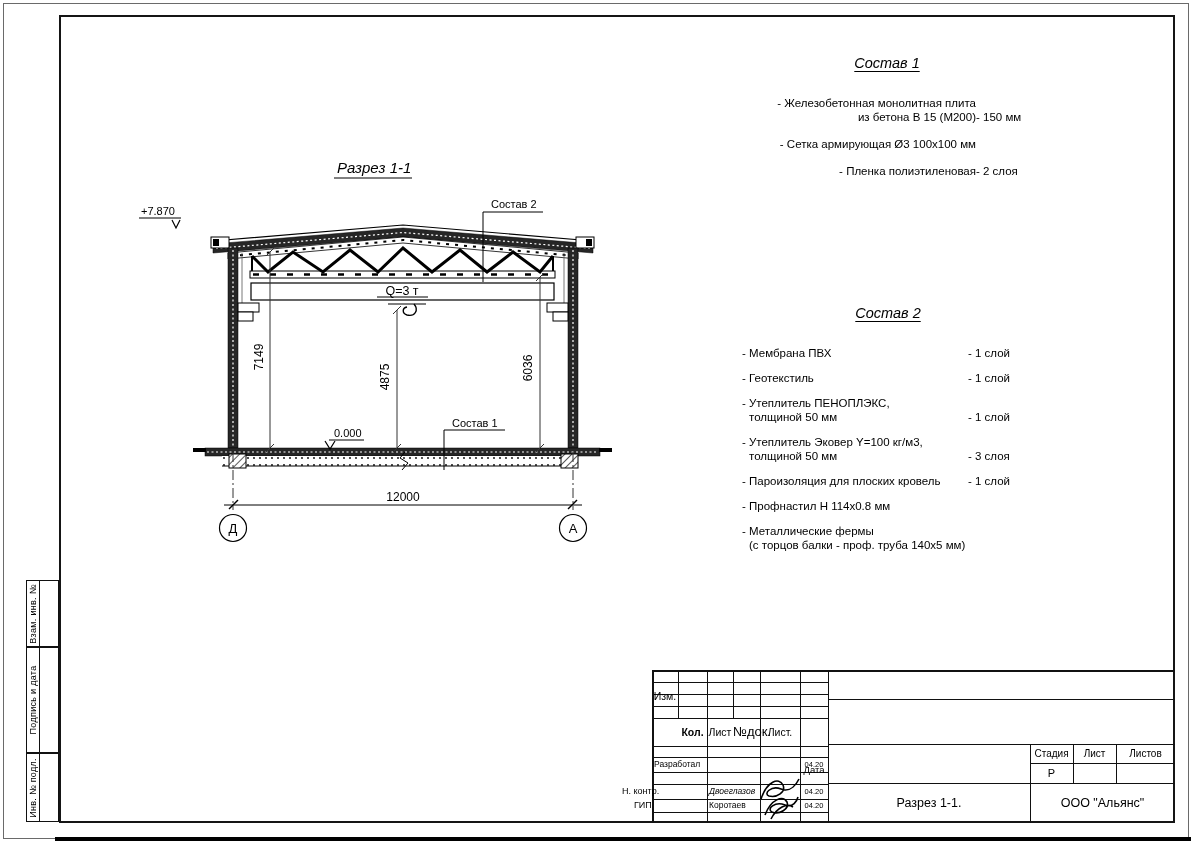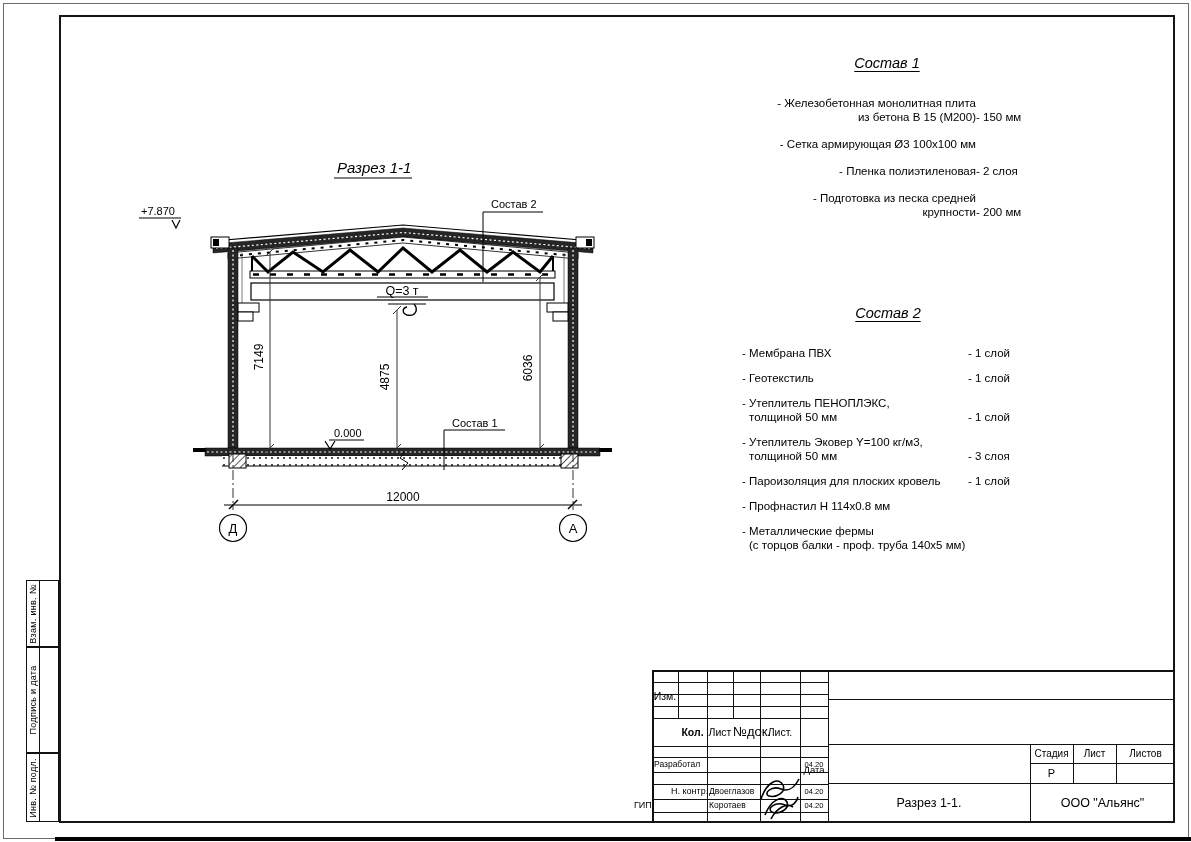--- a/index.html
+++ b/index.html
@@ -180,27 +180,20 @@
           <div>- Сетка армирующая Ø3 100х100 мм</div>
         </div>
       <div class="cval"></div>
     </div>
     <div class="citem m13">
       <div class="cname w238">
           <div>- Пленка полиэтиленовая</div>
         </div>
       <div class="cval">- 2 слоя</div>
     </div>
-    <div class="citem m13">
-      <div class="cname w238">
-          <div>- Подготовка из песка средней</div>
-          <div class="cname2">крупности</div>
-        </div>
-      <div class="cval">- 200 мм</div>
-    </div>
   </div>
 
   <div class="comp" style="left:742px;top:306px;width:292px;">
     <div class="comp-title">Состав 2</div>
     <div class="citem m11">
       <div class="cname w226">
           <div>- Мембрана ПВХ</div>
         </div>
       <div class="cval">- 1 слой</div>
     </div>
@@ -292,22 +285,22 @@
 
     <div class="tb c" style="left:652px;top:682px;width:26px;line-height:28px;font-size:10.5px;">Изм.</div>
     <div class="tb c" style="left:678px;top:718px;width:29px;line-height:28px;font-size:10.5px;font-weight:bold;">Кол.</div>
     <div class="tb c" style="left:707px;top:718px;width:26px;line-height:28px;font-size:10.5px;">Лист</div>
     <div class="tb c" style="left:733px;top:718px;width:27px;line-height:28px;font-size:13px;">№док.</div>
     <div class="tb c" style="left:760px;top:718px;width:40px;line-height:28px;font-size:10.5px;">Лист.</div>
     <div class="tb c" style="left:800px;top:718px;width:28px;line-height:28px;font-size:9.5px;margin-top:38px;">Дата</div>
 
     <div class="tb" style="left:654px;top:757px;width:53px;line-height:15px;font-size:8.5px;">Разработал</div>
     <div class="tb c" style="left:800px;top:757px;width:28px;line-height:15px;font-size:7.5px;">04.20</div>
-    <div class="tb" style="left:654px;top:784px;width:53px;line-height:15px;font-size:9px;padding-left:17px;">Н. контр.</div>
-    <div class="tb" style="left:709px;top:784px;width:51px;line-height:15px;font-size:8.5px;">Двоеглазов</div>
+    <div class="tb" style="left:622px;top:784px;width:53px;line-height:15px;font-size:9px;">Н. контр.</div>
+    <div class="tb" style="left:709px;top:784px;width:51px;line-height:15px;font-size:8.5px;font-style:italic;">Двоеглазов</div>
     <div class="tb c" style="left:800px;top:784px;width:28px;line-height:15px;font-size:7.5px;">04.20</div>
     <div class="tb" style="left:634px;top:799px;width:53px;line-height:13px;font-size:9px;">ГИП</div>
     <div class="tb" style="left:709px;top:799px;width:51px;line-height:13px;font-size:8.5px;">Коротаев</div>
     <div class="tb c" style="left:800px;top:799px;width:28px;line-height:13px;font-size:7.5px;">04.20</div>
 
     <svg class="abs" style="left:757px;top:773px;" width="46" height="48" viewBox="0 0 46 48">
       <path d="M4,26 C10,8 22,4 26,12 C29,19 20,25 12,23 C6,21 14,12 24,16 C34,20 40,10 42,6" fill="none" stroke="#000" stroke-width="1.6"></path>
       <path d="M8,42 C14,26 26,22 30,29 C33,36 22,42 15,39 C9,36 18,28 28,32 C36,35 40,28 41,24 M14,46 C20,34 30,30 36,34" fill="none" stroke="#000" stroke-width="1.6"></path>
     </svg>
 

